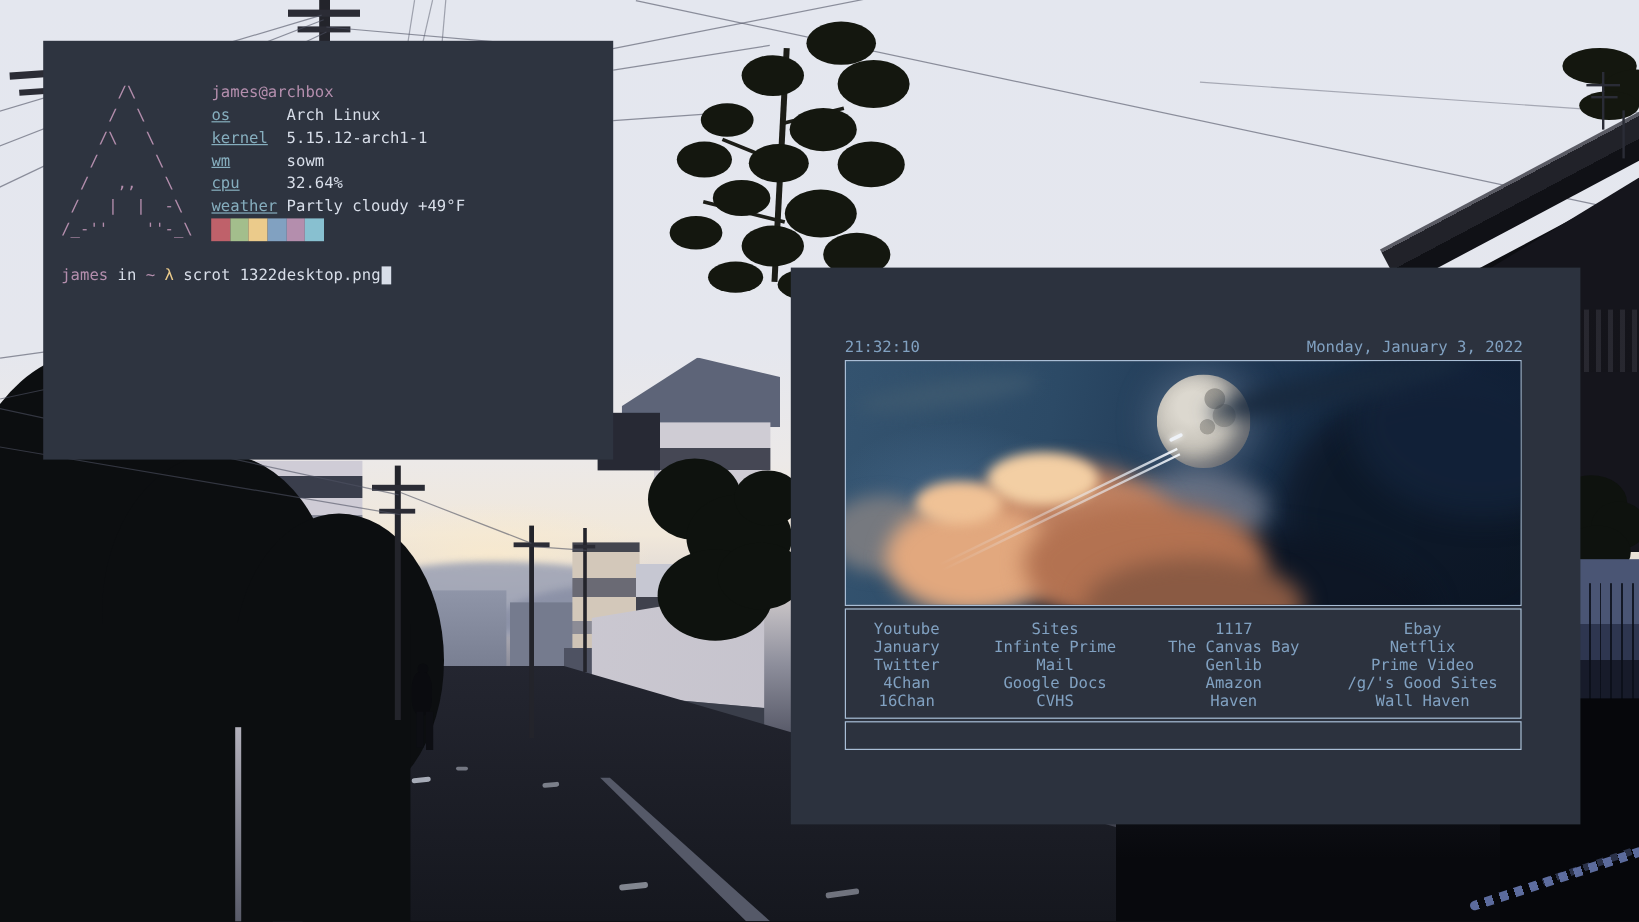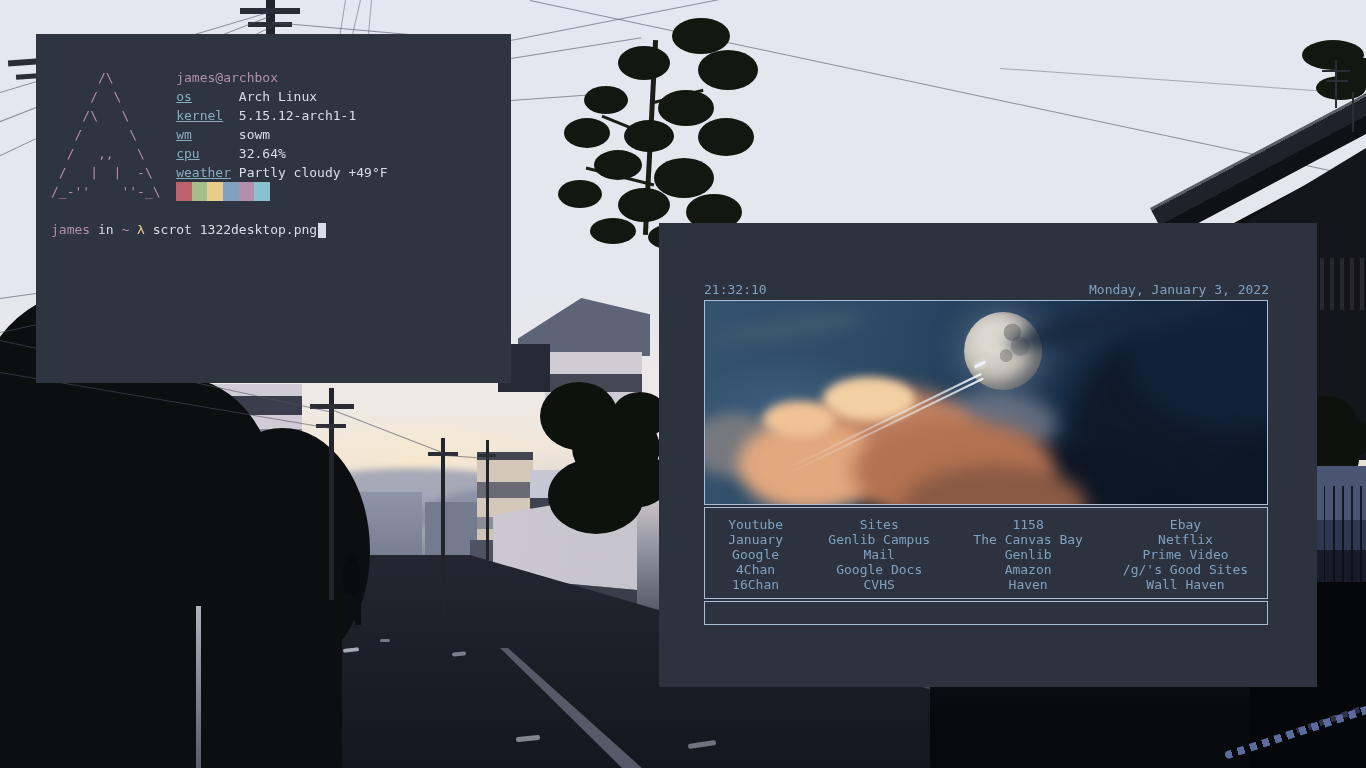--- a/index.html
+++ b/index.html
@@ -249,33 +249,33 @@
           <span style="top:0;"></span>
           <span style="top:5px;"></span>
         </div>
       <div class="plane"></div>
     </div>
 
     <div class="links">
       <div class="lcol" style="width:18%">
           <div class="">Youtube</div>
           <div class="">January</div>
-          <div class="">Google</div>
+          <div class="">Twitter</div>
           <div class="">4Chan</div>
           <div class="">16Chan</div>
         </div>
       <div class="lcol" style="width:26%">
           <div class="">Sites</div>
-          <div class="">Genlib Campus</div>
+          <div class="">Infinte Prime</div>
           <div class="">Mail</div>
           <div class="">Google Docs</div>
           <div class="">CVHS</div>
         </div>
       <div class="lcol" style="width:27%">
-          <div class="">1158</div>
+          <div class="">1117</div>
           <div class="">The Canvas Bay</div>
           <div class="">Genlib</div>
           <div class="">Amazon</div>
           <div class="">Haven</div>
         </div>
       <div class="lcol" style="width:29%">
           <div class="">Ebay</div>
           <div class="">Netflix</div>
           <div class="">Prime Video</div>
           <div class="">/g/'s Good Sites</div>

